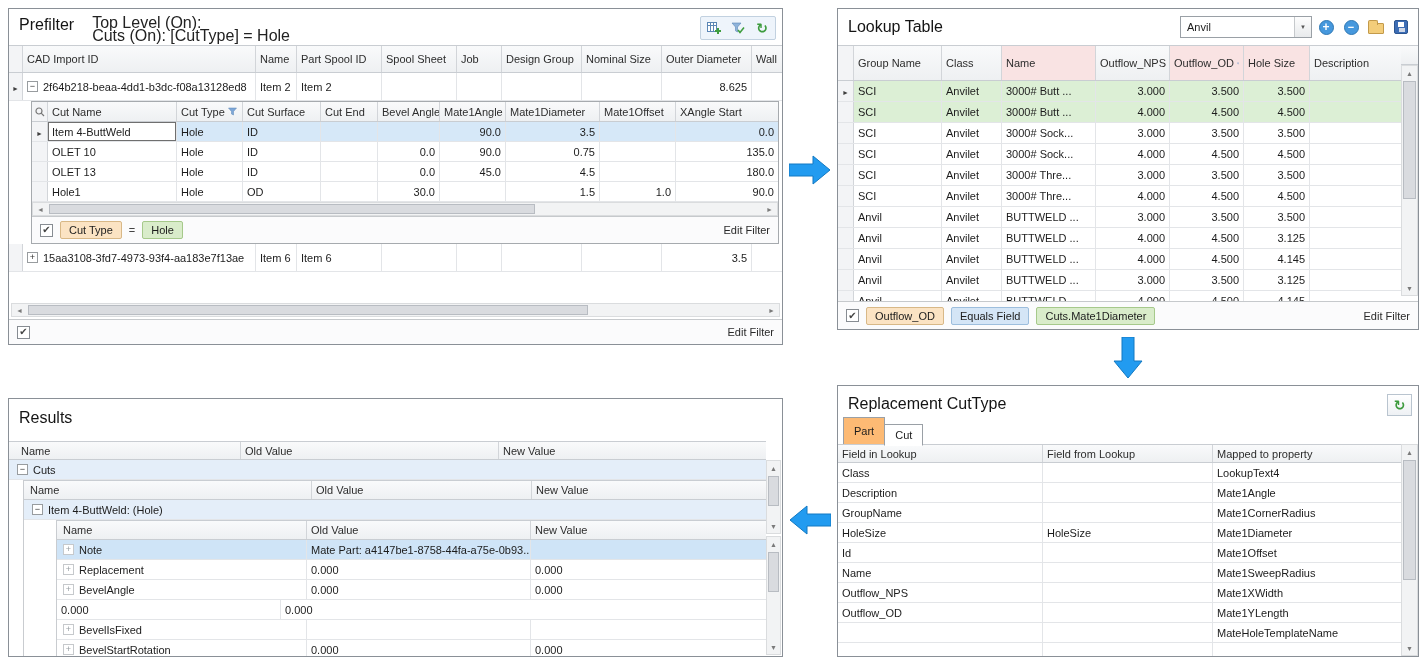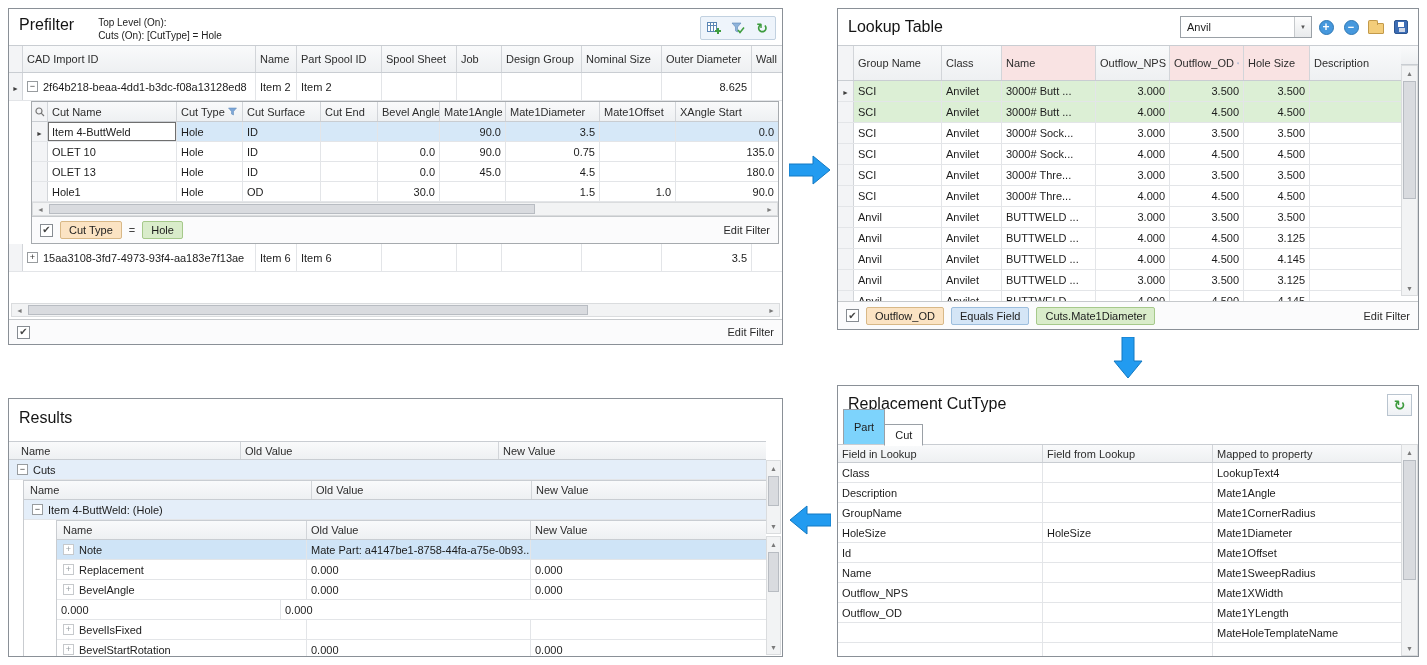--- a/index.html
+++ b/index.html
@@ -6,23 +6,23 @@
 html,body{width:1427px;height:665px;background:#ffffff;overflow:hidden;
   font-family:"Liberation Sans","DejaVu Sans",sans-serif;font-size:11px;color:#1c1c1c}
 body{position:relative}
 .panel{position:absolute;background:#fff;border:1px solid #8a9097;overflow:hidden}
 #panel-prefilter{left:8px;top:8px;width:775px;height:337px}
 #panel-lookup{left:837px;top:8px;width:582px;height:322px}
 #panel-results{left:8px;top:398px;width:775px;height:259px}
 #panel-mappings{left:837px;top:385px;width:582px;height:272px}
 
 
-.phead{position:absolute;top:0;left:0;right:0;height:36px;display:flex;align-items:flex-start;padding:5px 6px 0 10px;gap:24px}
+.phead{position:absolute;top:0;left:0;right:0;height:36px;display:flex;align-items:flex-start;padding:5px 6px 0 10px;gap:18px}
 .ptitle{font-size:16px;color:#141414;line-height:22px;white-space:nowrap}
-.psub{font-size:10px;line-height:13px;color:#222;padding-top:2px}
+.psub{font-size:16px;line-height:13px;color:#222;padding-top:2px}
 .tgroup{margin-left:auto;display:flex;gap:2px;align-items:center;border:1px solid #c2d1e0;background:#eef4fb;border-radius:2px;padding:1px 2px;margin-top:2px}
 .tbtn{width:22px;height:20px;display:flex;align-items:center;justify-content:center;cursor:default}
 .refresh-glyph{color:#3d9b3d;font-size:14px;font-weight:bold;line-height:1}
 .headctr{align-items:center;padding-top:0}
 .headctr .ptitle{margin-right:auto}
 
 
 .frow{display:flex;align-items:stretch}
 .hrow{background:linear-gradient(#f9fafb,#eef0f2);border-top:1px solid #c9cdd2;border-bottom:1px solid #c9cdd2}
 .hcell{display:flex;align-items:center;gap:3px;padding:0 4px;border-right:1px solid #d2d5d9;white-space:nowrap;overflow:hidden;color:#2d2d2d}
@@ -114,21 +114,21 @@
 .ro0{width:232px;flex:0 0 auto;padding-left:12px}.ro1{width:258px;flex:0 0 auto}.ro2{flex:1;border-right:none}
 .l1wrap{margin-left:14px;border-left:1px solid #c9ccd0}
 .l2wrap{margin-left:32px;border-left:1px solid #c9ccd0}
 .r10{width:288px;flex:0 0 auto;padding-left:6px}.r11{width:220px;flex:0 0 auto}.r12{flex:1;border-right:none}
 .r20{width:250px;flex:0 0 auto;padding-left:6px}.r21{width:224px;flex:0 0 auto}.r22{flex:1;border-right:none}
 #rs-vscroll-a{top:61px;right:1px;width:15px;height:74px}
 #rs-vscroll-b{top:137px;right:1px;width:15px;bottom:1px}
 
 
 .tabs{position:absolute;left:5px;top:37px;height:22px;display:flex;align-items:flex-end}
-.tab{height:36px;padding:0 10px;display:flex;align-items:center;border:1px solid #9aa0a6;background:#7dd3fc;margin-right:-1px;position:relative}
+.tab{height:28px;padding:0 10px;display:flex;align-items:center;border:1px solid #9aa0a6;background:#fdba74;margin-right:-1px;position:relative}
 .tab.active{height:22px;background:#fff;border-bottom:1px solid #fff;z-index:3;margin-bottom:-1px}
 .rbtn{margin-left:auto;width:25px;height:22px;border:1px solid #b9c4cf;background:linear-gradient(#ffffff,#eef1f4);display:flex;align-items:center;justify-content:center;margin-top:2px}
 .mp-body{position:absolute;top:58px;left:0;right:17px;bottom:0}
 .mph{height:19px}.mprow{height:20px}
 .mp0{width:205px;flex:0 0 auto}.mp1{width:170px;flex:0 0 auto}.mp2{flex:1;border-right:none}
 #mp-hfill{top:58px;right:0;width:17px;height:19px}
 #mp-vscroll{top:58px;right:0;width:17px;bottom:0}
 
 
 .flow-arrow{position:absolute}

